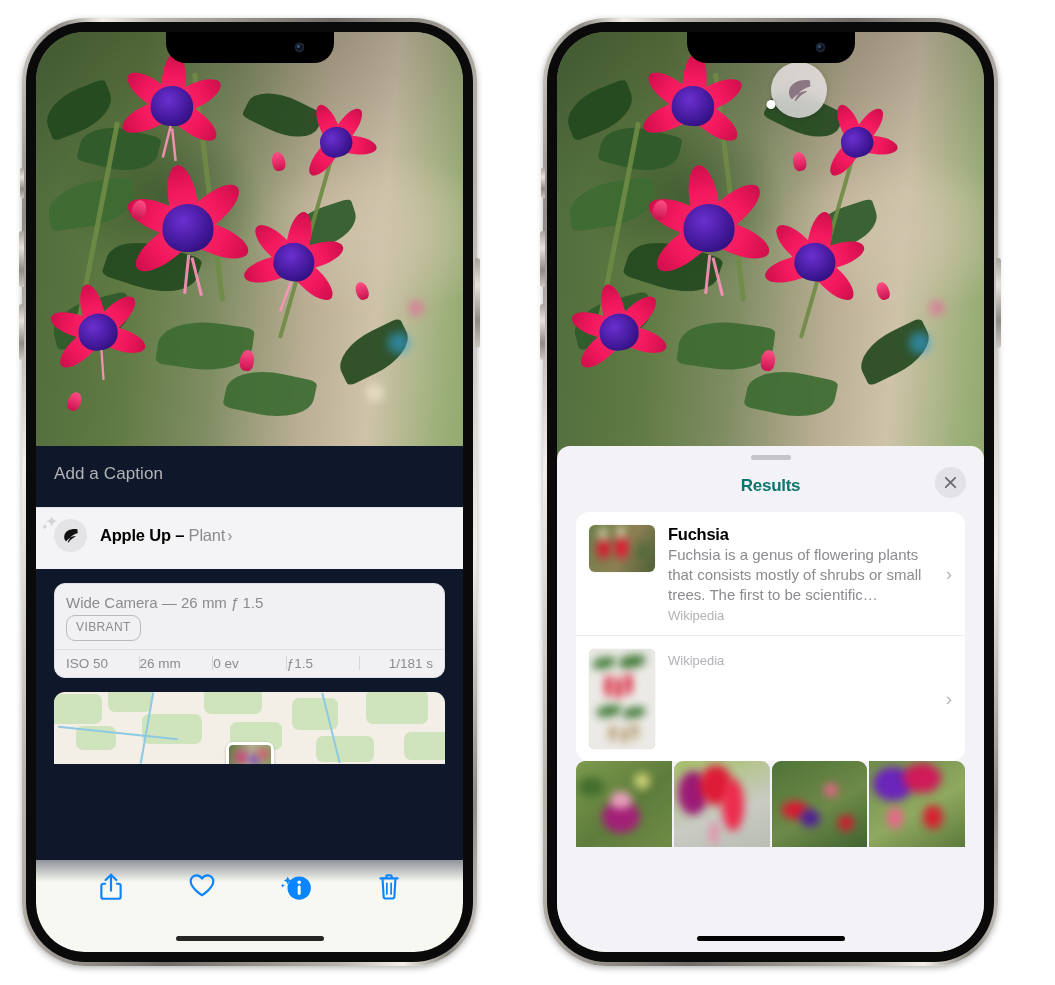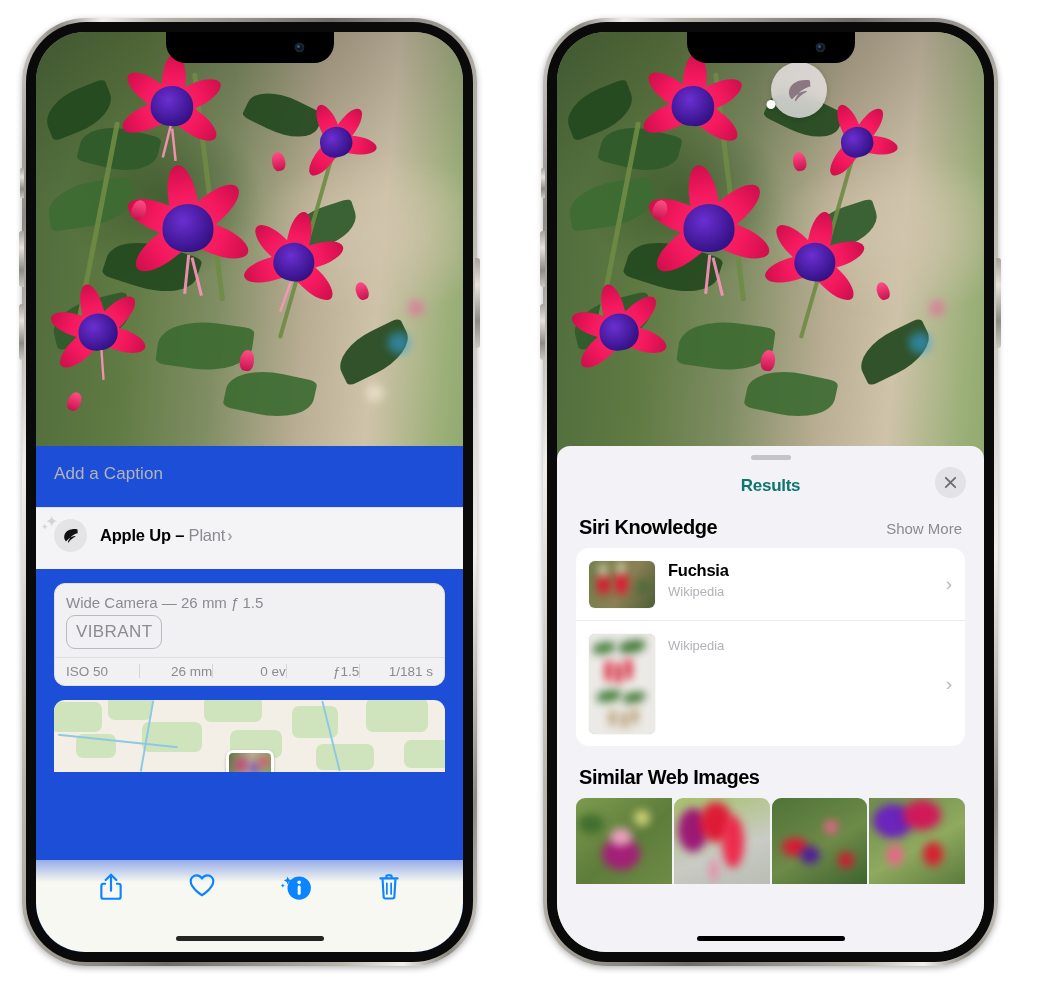--- a/index.html
+++ b/index.html
@@ -95,21 +95,21 @@
     margin:-16px 0 0 -17px; border-radius:50% 50% 45% 45%;
     background: radial-gradient(circle at 40% 35%, #6b2fd0, #3b1590 65%, #240a63);
   }
   .stamen { position:absolute; left:50%; top:50%; width:2px; height:26px; background:#ff94bd; opacity:.9; }
   .bud { position:absolute; border-radius:50% 50% 40% 40%; background: linear-gradient(180deg,#ff4f86,#c8124f); }
   .blurdot { position:absolute; border-radius:50%; filter: blur(4px); }
 
   
   .info-sheet {
     position:absolute; left:0; right:0; bottom:0; top:414px;
-    background:#1d4ed8; z-index:20; overflow:hidden;
+    background:#0f172a; z-index:20; overflow:hidden;
   }
   .caption-row { height:61px; padding:18px 18px 0 18px; }
   .caption-ph { font-size:17px; color:#b4b4b8; letter-spacing:.1px; }
 
   .lookup-band { background:#f4f4f6; border-top:1px solid #e2e2e6; padding:11px 18px 0 18px; height:62px; position:relative; }
   .lookup-row { display:flex; align-items:center; gap:13px; }
   .leaf-badge {
     position:relative; width:33px; height:33px; border-radius:50%;
     background:#e4e4e7; display:flex; align-items:center; justify-content:center;
   }
@@ -135,25 +135,25 @@
   }
   .exif-head { display:flex; align-items:center; justify-content:space-between;
     padding:8px 11px; background:#e3e3e8; }
   .exif-model { font-size:15.5px; font-weight:700; color:#000; letter-spacing:-.2px; }
   .exif-right { display:flex; align-items:center; gap:9px; }
   .chip-jpeg { font-size:11px; font-weight:700; color:#fff; background:#9a9aa0;
     border-radius:4px; padding:2px 5px; letter-spacing:.3px; }
   .exif-body { background:#f1f1f4; padding:7px 11px 8px 11px; }
   .exif-line { font-size:15px; color:#8b8b90; line-height:1.62; }
   .exif-line2 { display:flex; align-items:center; justify-content:space-between; }
-  .chip-vibrant { font-size:17px; color:#8b8b90; border:1px solid #b9b9bf;
+  .chip-vibrant { font-size:12px; color:#8b8b90; border:1px solid #b9b9bf;
     border-radius:9px; padding:2px 9px; letter-spacing:.4px; }
   .exif-foot { display:flex; align-items:center; background:#f1f1f4;
     border-top:1px solid #dededf; padding:6px 11px; }
-  .exif-foot span { flex:1; text-align:right; font-size:13.5px; color:#8b8b90; }
+  .exif-foot span { flex:1; text-align:left; font-size:13.5px; color:#8b8b90; }
   .exif-foot span:first-child { text-align:left; }
   .exif-foot span:last-child { text-align:right; }
   .exif-sep { flex:0 0 1px !important; height:14px; background:#d6d6da; }
 
   .map-wrap { margin:14px 18px 0 18px; border-radius:11px 11px 0 0; overflow:hidden; height:72px; position:relative; }
   .map-bg { position:absolute; inset:0; background:#f3efe6; }
   .mp { position:absolute; background:#cfe4bd; border-radius:7px; }
   .mroad { position:absolute; background:#9ed3e8; }
   .map-pin {
     position:absolute; left:50%; transform:translateX(-50%); bottom:-10px;
@@ -503,37 +503,34 @@
 
         <div class="res-head">
           <div class="res-title">Results</div>
           <div class="close-btn">
             <svg width="15" height="15" viewBox="0 0 16 16" aria-hidden="true">
               <path d="M3 3l10 10M13 3L3 13" stroke="#6d6d72" stroke-width="2" stroke-linecap="round"></path>
             </svg>
           </div>
         </div>
 
-        <div class="sec-head">
-          <div class="sec-title">Siri Knowledge</div>
-          <div class="sec-more">Show More</div>
-        </div>
 
         <div class="know-card">
 
           <div class="know-row">
             <div class="thumb t1">
               <div class="blurdot" style="left:8px; top:14px; width:13px;height:20px;background:#e0142e;opacity:.95;border-radius:40% 40% 50% 50%;"></div>
               <div class="blurdot" style="left:26px;top:12px; width:13px;height:22px;background:#e5122f;opacity:.95;border-radius:40% 40% 50% 50%;"></div>
               <div class="blurdot" style="left:10px;top:2px;  width:8px; height:14px;background:#e8e2bd;opacity:.85;"></div>
               <div class="blurdot" style="left:28px;top:0px;  width:8px; height:14px;background:#e8e2bd;opacity:.85;"></div>
               <div class="blurdot" style="left:46px;top:18px; width:16px;height:16px;background:#4e6a3a;opacity:.8;"></div>
             </div>
             <div class="know-body">
               <div class="know-title">Fuchsia</div>
+              <div class="know-desc">Fuchsia is a genus of flowering plants that consists mostly of shrubs or small trees. The first to be scientific…</div>
               <div class="know-src">Wikipedia</div>
             </div>
             <div class="chev-row">›</div>
           </div>
 
           <div class="know-row">
             <div class="thumb t2">
               <div class="blurdot" style="left:4px; top:8px;  width:22px;height:12px;background:#3f7a35;opacity:.95;border-radius:60% 10%;"></div>
               <div class="blurdot" style="left:30px;top:6px;  width:26px;height:13px;background:#3a7430;opacity:.95;border-radius:60% 10%;"></div>
               <div class="blurdot" style="left:16px;top:26px; width:7px; height:22px;background:#d8132c;opacity:.95;border-radius:40%;"></div>
@@ -545,23 +542,20 @@
               <div class="blurdot" style="left:32px;top:78px; width:7px; height:16px;background:#b09363;opacity:.9;border-radius:40%;"></div>
               <div class="blurdot" style="left:42px;top:74px; width:7px; height:16px;background:#b09363;opacity:.9;border-radius:40%;"></div>
             </div>
             <div class="know-body">
               <div class="know-src">Wikipedia</div>
             </div>
             <div class="chev-row">›</div>
           </div>
         </div>
 
-        <div class="sec-head sec-head2">
-          <div class="sec-title">Similar Web Images</div>
-        </div>
 
         <div class="web-strip">
           <div class="web-img" style="background:linear-gradient(140deg,#7d9b4e,#5e7c3b 55%,#6f8c46);">
             <div class="blurdot" style="left:26px;top:40px;width:38px;height:32px;background:#a61c7a;opacity:.95;"></div>
             <div class="blurdot" style="left:34px;top:30px;width:22px;height:18px;background:#f4a7c8;opacity:.9;"></div>
             <div class="blurdot" style="left:58px;top:12px;width:16px;height:16px;background:#d8d97c;opacity:.9;"></div>
             <div class="blurdot" style="left:2px; top:16px;width:26px;height:20px;background:#3e6b2c;opacity:.9;"></div>
           </div>
           <div class="web-img" style="background:linear-gradient(160deg,#a6c06a,#c9cbc4 60%,#b9bdb3);">
             <div class="blurdot" style="left:4px; top:10px;width:30px;height:44px;background:#9a1173;opacity:.95;"></div>

